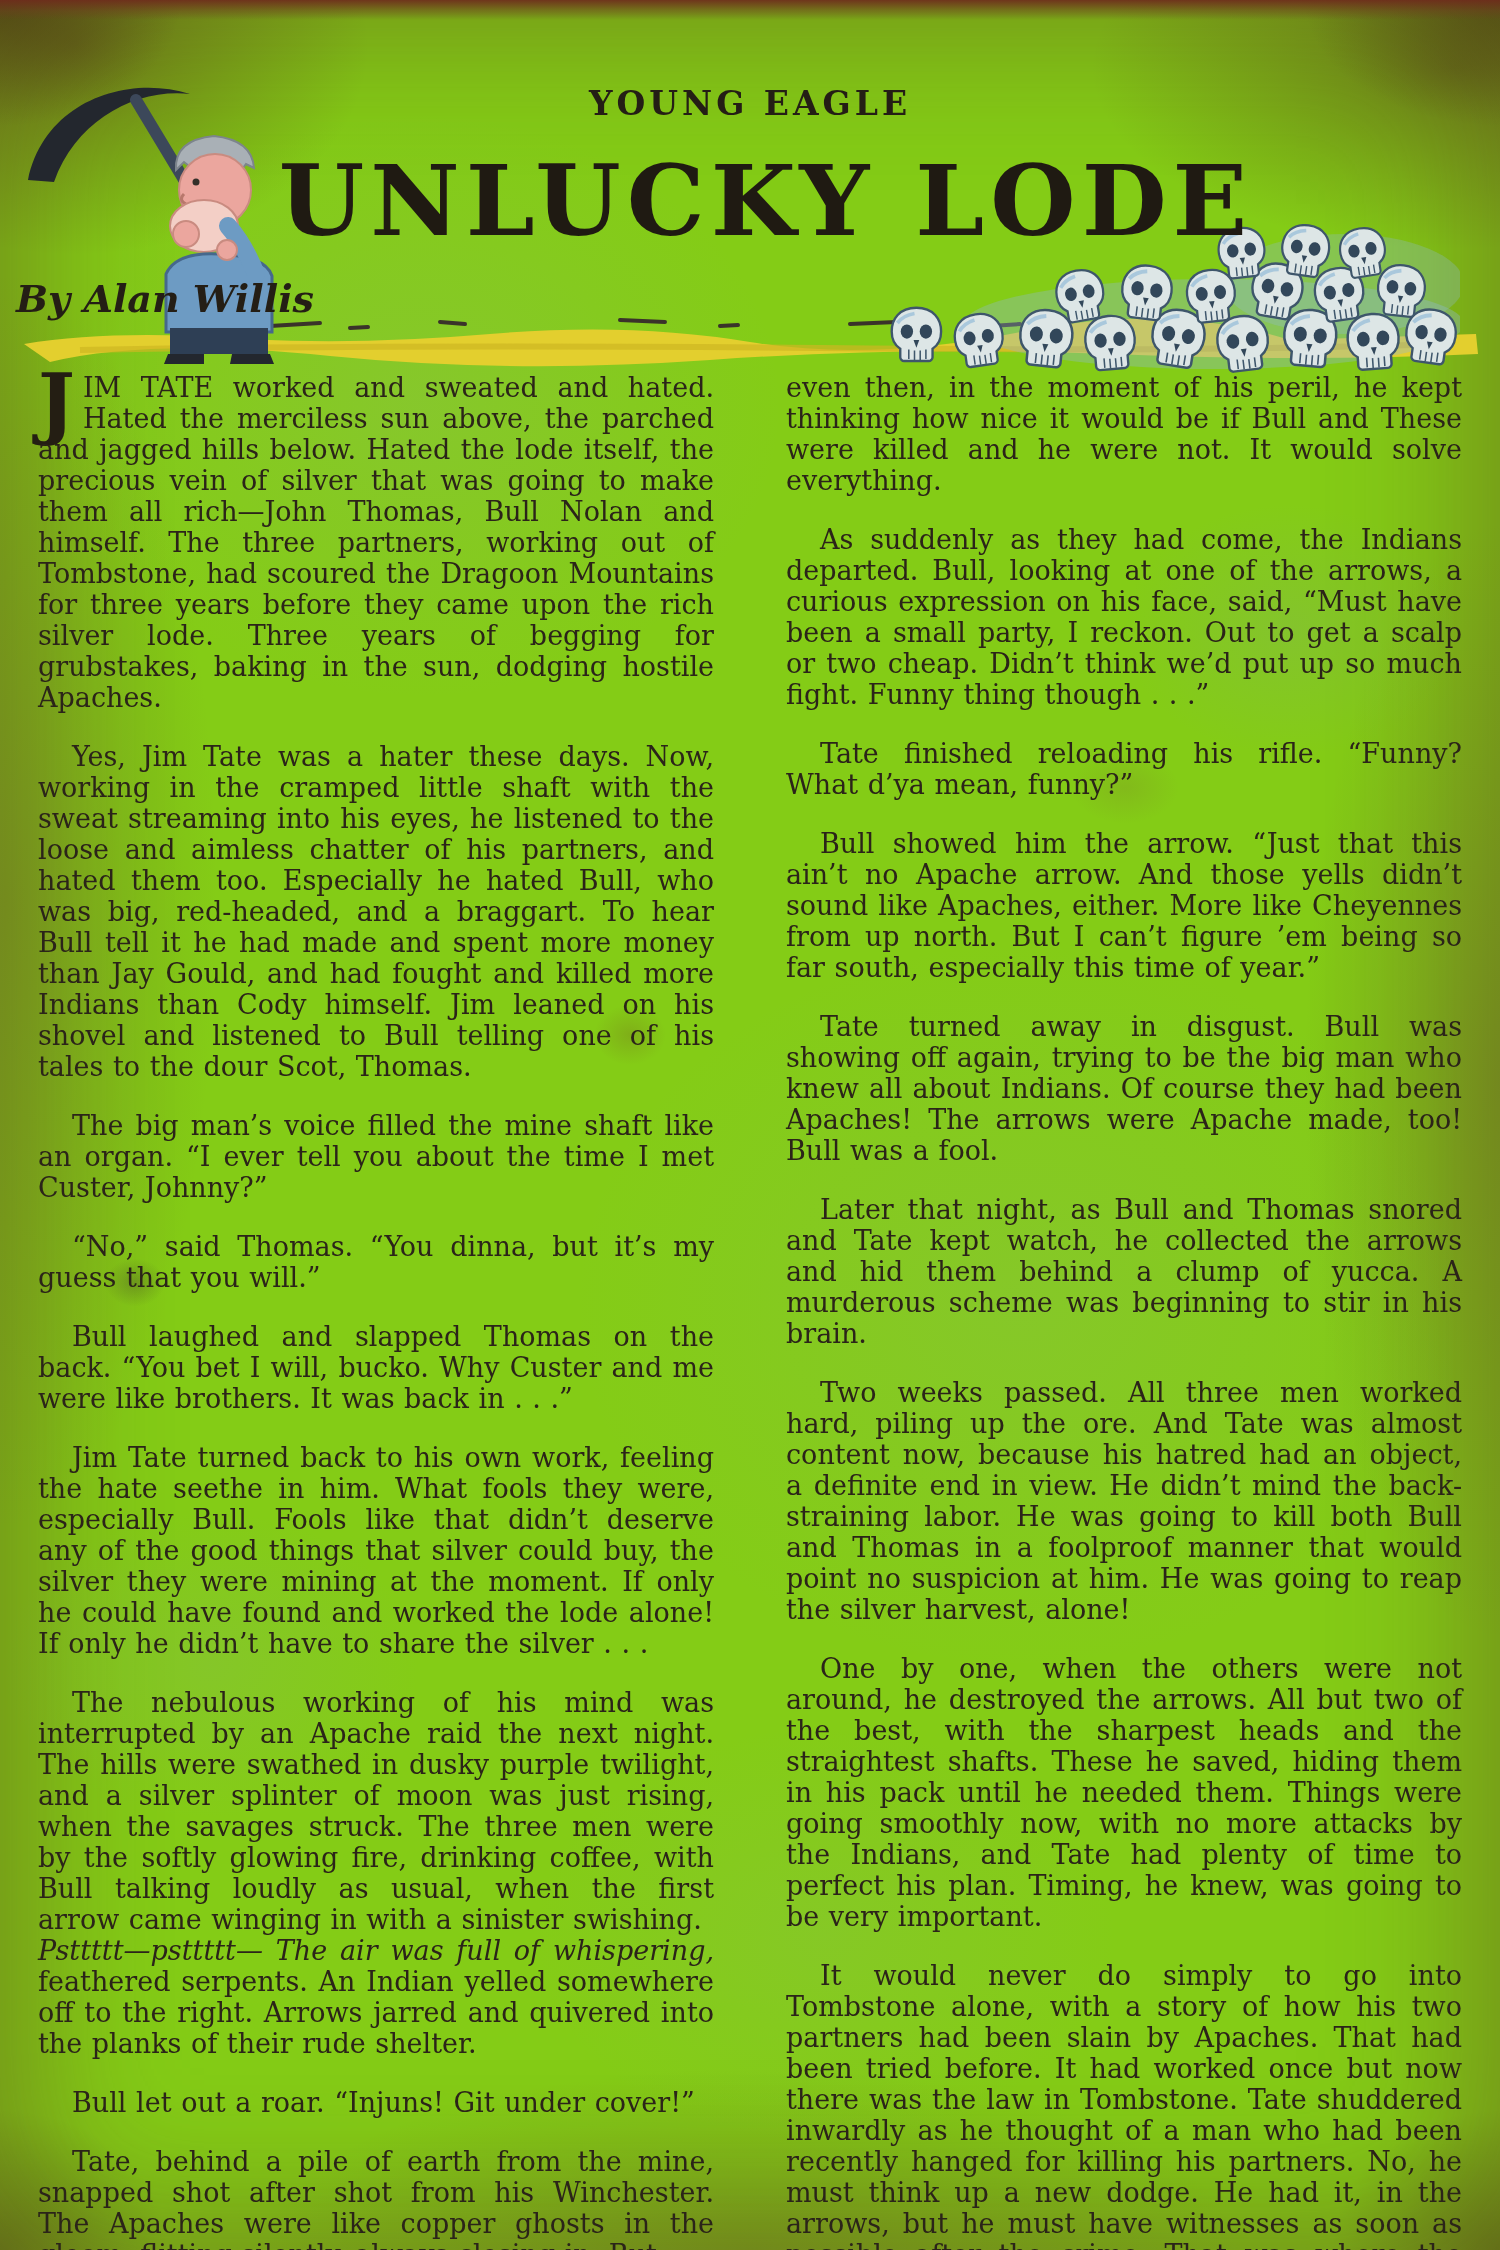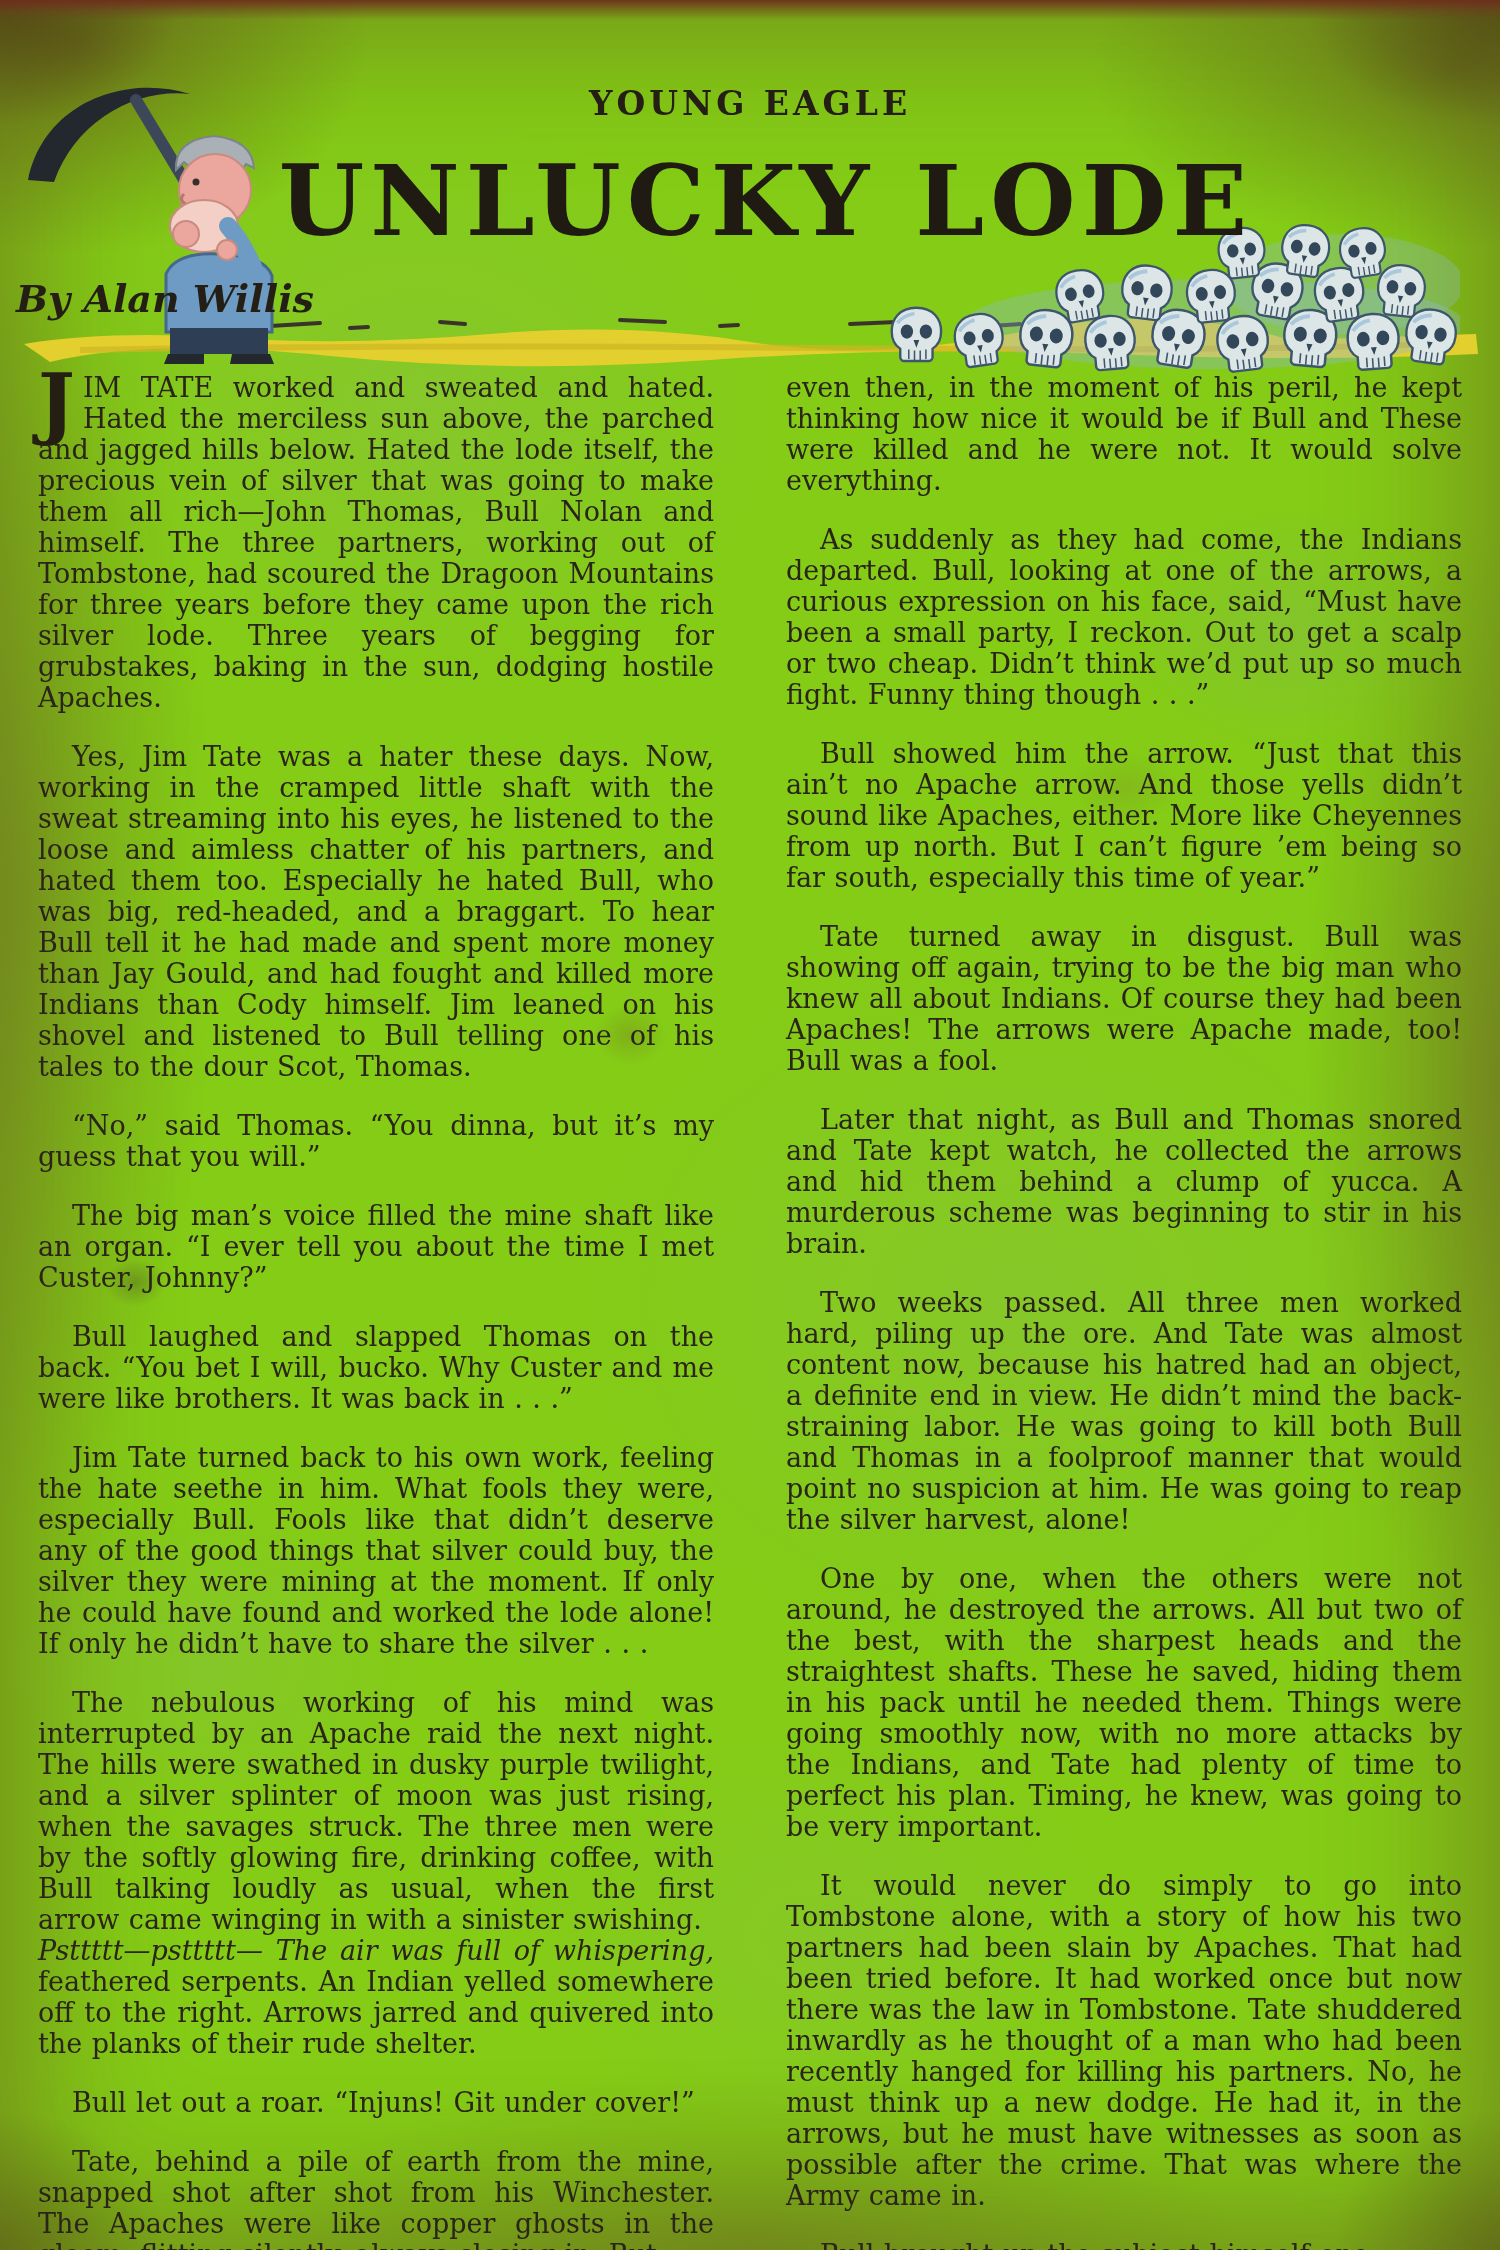--- a/index.html
+++ b/index.html
@@ -171,32 +171,33 @@
   </svg>
 
   <div class="running-title">YOUNG EAGLE</div>
   <h1 class="story-title">UNLUCKY LODE</h1>
   <div class="byline">By Alan Willis</div>
 
   <main class="columns">
     <div class="col" id="col-left">
         <p class="para"><span class="dropcap">J</span><span>IM TATE worked and sweated and hated. Hated the merciless sun above, the parched and jagged hills below. Hated the lode itself, the precious vein of silver that was going to make them all rich—John Thomas, Bull Nolan and himself. The three partners, working out of Tombstone, had scoured the Dragoon Mountains for three years before they came upon the rich silver lode. Three years of begging for grubstakes, baking in the sun, dodging hostile Apaches.</span></p>
         <p class="para ind"><span>Yes, Jim Tate was a hater these days. Now, working in the cramped little shaft with the sweat streaming into his eyes, he listened to the loose and aimless chatter of his partners, and hated them too. Especially he hated Bull, who was big, red-headed, and a braggart. To hear Bull tell it he had made and spent more money than Jay Gould, and had fought and killed more Indians than Cody himself. Jim leaned on his shovel and listened to Bull telling one of his tales to the dour Scot, Thomas.</span></p>
+        <p class="para ind"><span>The big man’s voice filled the mine shaft like an organ. “I ever tell you about the time I met Custer, Johnny?”</span></p>
         <p class="para ind"><span>“No,” said Thomas. “You dinna, but it’s my guess that you will.”</span></p>
-        <p class="para ind"><span>The big man’s voice filled the mine shaft like an organ. “I ever tell you about the time I met Custer, Johnny?”</span></p>
         <p class="para ind"><span>Bull laughed and slapped Thomas on the back. “You bet I will, bucko. Why Custer and me were like brothers. It was back in . . .”</span></p>
         <p class="para ind"><span>Jim Tate turned back to his own work, feeling the hate seethe in him. What fools they were, especially Bull. Fools like that didn’t deserve any of the good things that silver could buy, the silver they were mining at the moment. If only he could have found and worked the lode alone! If only he didn’t have to share the silver . . .</span></p>
         <p class="para ind"><span>The nebulous working of his mind was interrupted by an Apache raid the next night. The hills were swathed in dusky purple twilight, and a silver splinter of moon was just rising, when the savages struck. The three men were by the softly glowing fire, drinking coffee, with Bull talking loudly as usual, when the first arrow came winging in with a sinister swishing.</span></p>
         <p class="para"><span class="ital">Psttttt—psttttt— The air was full of whispering, </span><span>feathered serpents. An Indian yelled somewhere off to the right. Arrows jarred and quivered into the planks of their rude shelter.</span></p>
         <p class="para ind"><span>Bull let out a roar. “Injuns! Git under cover!”</span></p>
         <p class="para ind"><span>Tate, behind a pile of earth from the mine, snapped shot after shot from his Winchester. The Apaches were like copper ghosts in the gloom, flitting silently, always closing in. But</span></p>
       </div>
     <div class="col" id="col-right">
         <p class="para"><span>even then, in the moment of his peril, he kept thinking how nice it would be if Bull and These were killed and he were not. It would solve everything.</span></p>
         <p class="para ind"><span>As suddenly as they had come, the Indians departed. Bull, looking at one of the arrows, a curious expression on his face, said, “Must have been a small party, I reckon. Out to get a scalp or two cheap. Didn’t think we’d put up so much fight. Funny thing though . . .”</span></p>
+        <p class="para ind"><span>Tate finished reloading his rifle. “Funny? What d’ya mean, funny?”</span></p>
         <p class="para ind"><span>Bull showed him the arrow. “Just that this ain’t no Apache arrow. And those yells didn’t sound like Apaches, either. More like Cheyennes from up north. But I can’t figure ’em being so far south, especially this time of year.”</span></p>
         <p class="para ind"><span>Tate turned away in disgust. Bull was showing off again, trying to be the big man who knew all about Indians. Of course they had been Apaches! The arrows were Apache made, too! Bull was a fool.</span></p>
         <p class="para ind"><span>Later that night, as Bull and Thomas snored and Tate kept watch, he collected the arrows and hid them behind a clump of yucca. A murderous scheme was beginning to stir in his brain.</span></p>
         <p class="para ind"><span>Two weeks passed. All three men worked hard, piling up the ore. And Tate was almost content now, because his hatred had an object, a definite end in view. He didn’t mind the back-straining labor. He was going to kill both Bull and Thomas in a foolproof manner that would point no suspicion at him. He was going to reap the silver harvest, alone!</span></p>
         <p class="para ind"><span>One by one, when the others were not around, he destroyed the arrows. All but two of the best, with the sharpest heads and the straightest shafts. These he saved, hiding them in his pack until he needed them. Things were going smoothly now, with no more attacks by the Indians, and Tate had plenty of time to perfect his plan. Timing, he knew, was going to be very important.</span></p>
         <p class="para ind"><span>It would never do simply to go into Tombstone alone, with a story of how his two partners had been slain by Apaches. That had been tried before. It had worked once but now there was the law in Tombstone. Tate shuddered inwardly as he thought of a man who had been recently hanged for killing his partners. No, he must think up a new dodge. He had it, in the arrows, but he must have witnesses as soon as possible after the crime. That was where the Army came in.</span></p>
         <p class="para ind"><span>Bull brought up the subject himself one</span></p>
       </div>
   </main>
 </div>

